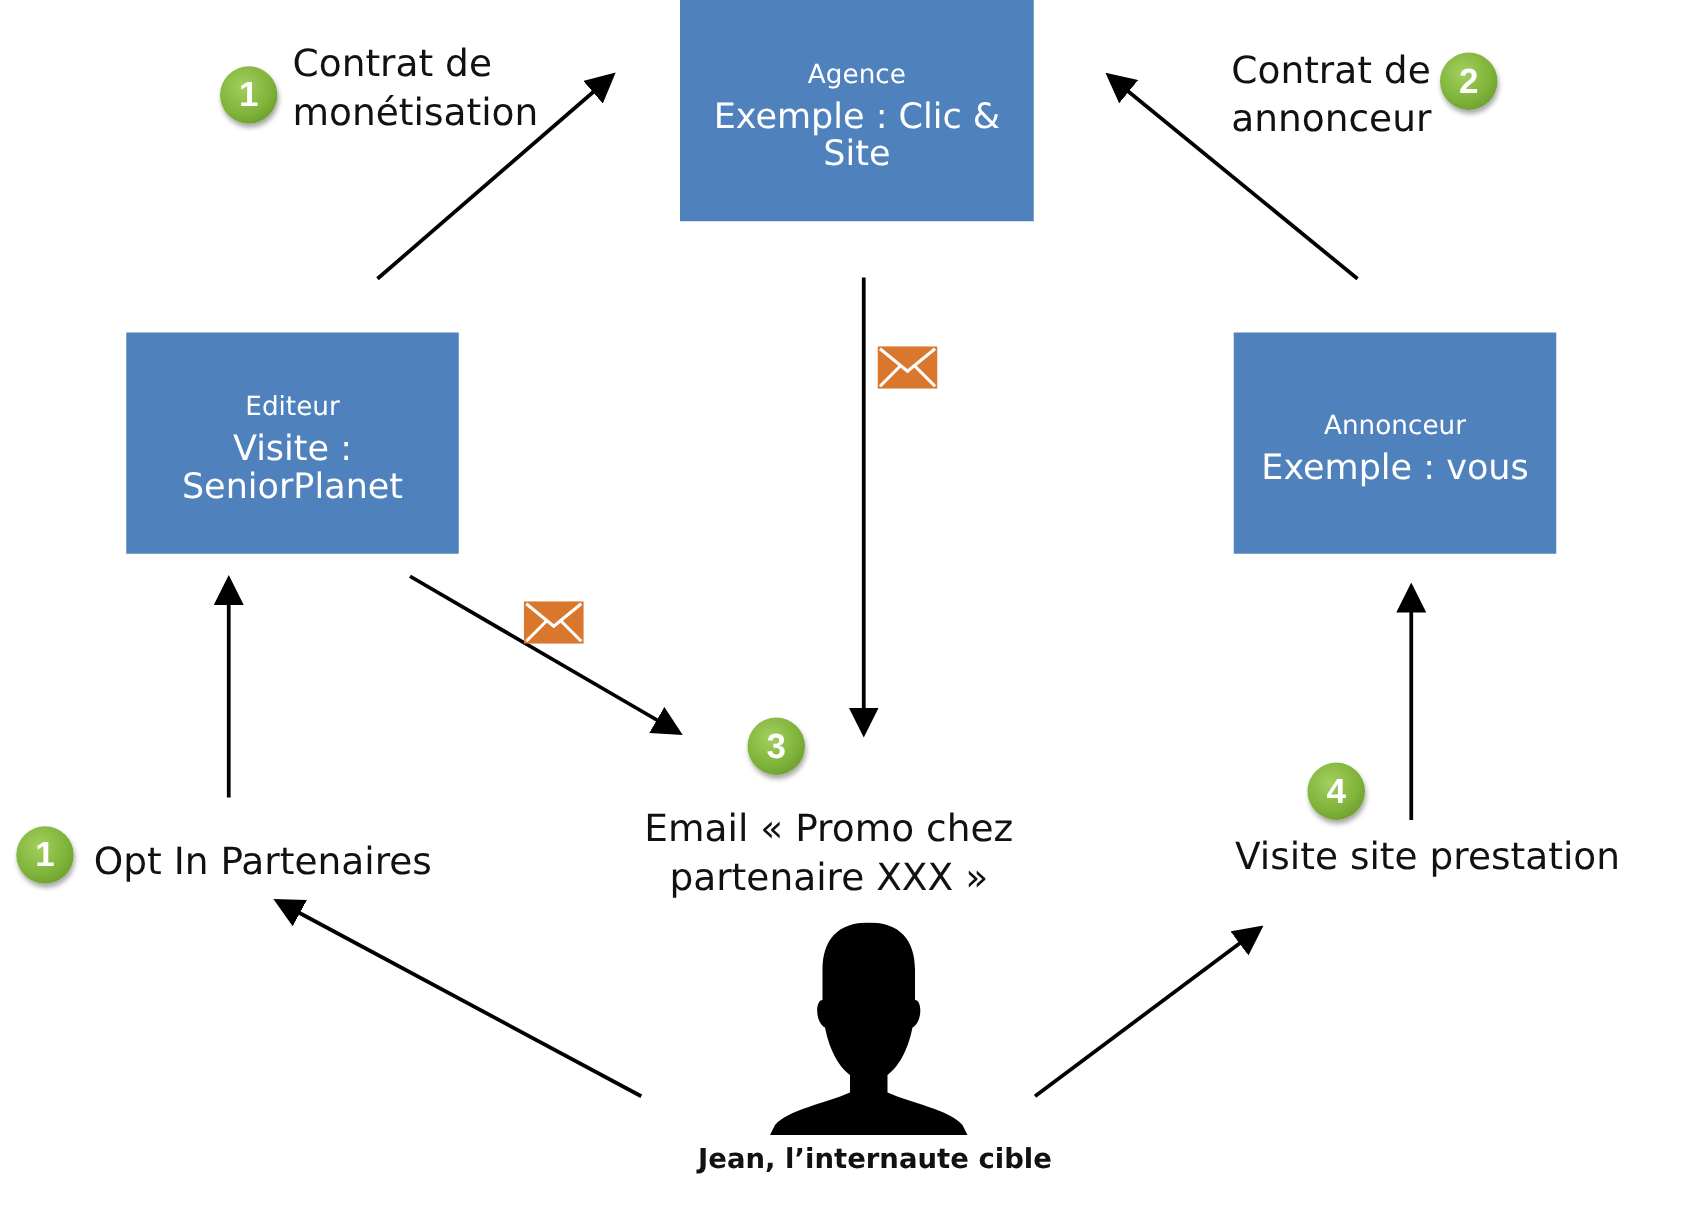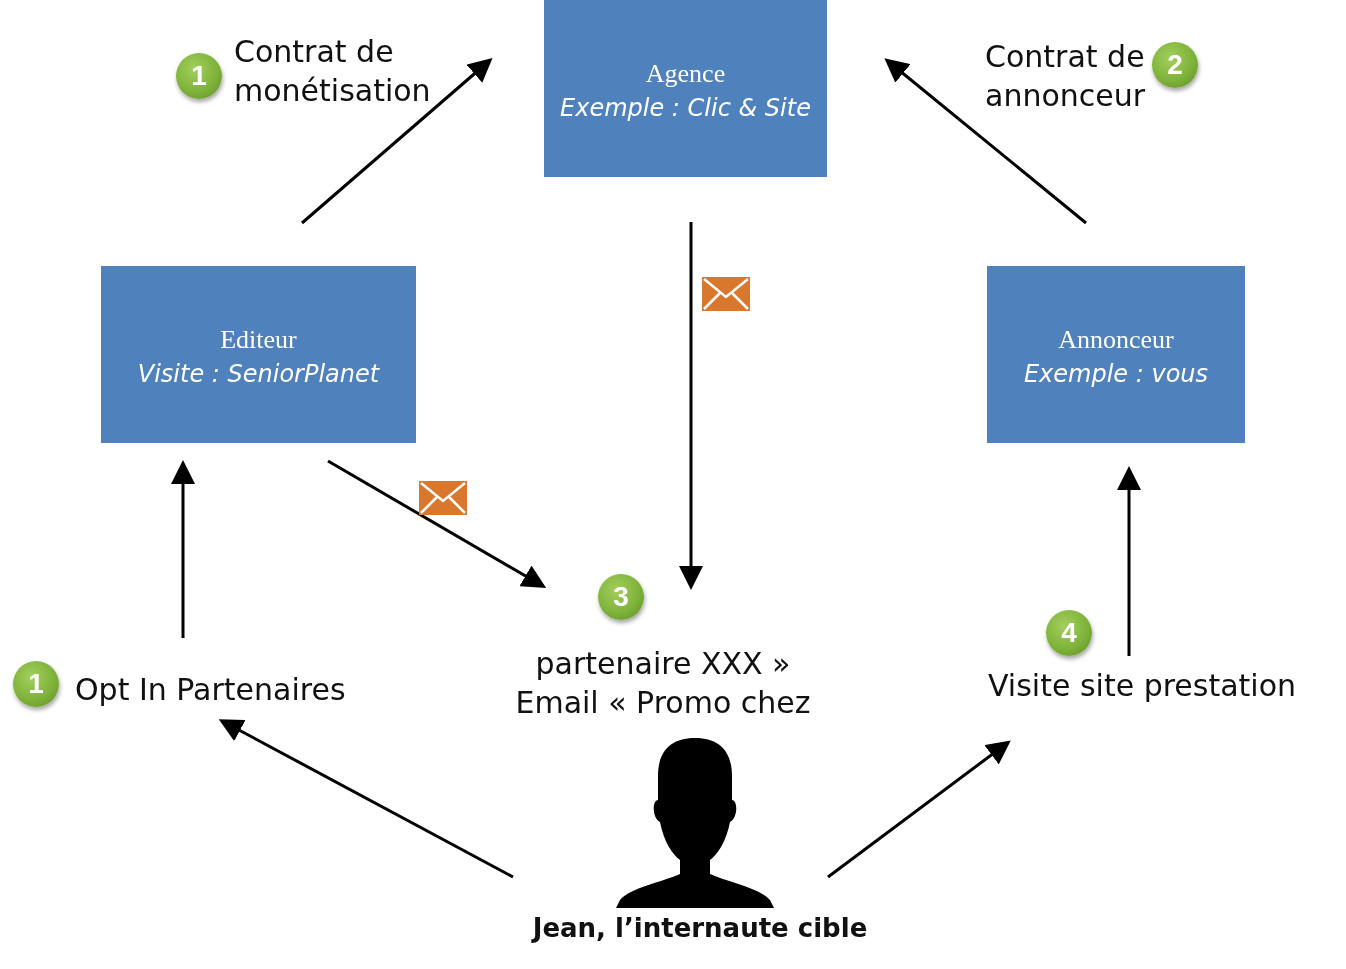--- a/index.html
+++ b/index.html
@@ -1,31 +1,31 @@
 <!DOCTYPE html>
 <html><head>
 <meta charset="utf-8">
 <style>
   html, body { margin:0; padding:0; background:#ffffff; }
   body { width:1346px; height:969px; position:relative; overflow:hidden;
          font-family:"DejaVu Sans", sans-serif; color:#111; }
   .box { position:absolute; background:#4f81bd; color:#fff; text-align:center;
          display:flex; flex-direction:column; justify-content:center; align-items:center; }
-  .box .t { font-size:26px; line-height:38px;font-family:Liberation Serif, serif; }
-  .box .s { font-size:24px; font-style:italic; line-height:30px; }
+  .box .t { font-size:21px; line-height:38px; }
+  .box .s { font-size:28px; line-height:30px; }
   .lbl { position:absolute; font-size:30px; line-height:39px; color:#111; }
   .badge { position:absolute; width:46px; height:46px; border-radius:50%;
            background:radial-gradient(circle at 40% 35%, #a3cf5e 0%, #7fb33a 55%, #5e8d25 100%);
            color:#fff; font-weight:bold; font-size:28px; display:flex; align-items:center; justify-content:center;
            box-shadow:1px 3px 4px rgba(0,0,0,0.35); font-family:"Liberation Sans", sans-serif; }
   svg.lines { position:absolute; left:0; top:0; }
   .env { position:absolute; width:48px; height:34px; }
   .person { position:absolute; left:612px; left:612px; top:738px; width:166px; height:170px; }
   .caption { position:absolute; left:500px; width:400px; top:908px; text-align:center;
-             font-weight:bold; font-size:26px; line-height:40px; }
+             font-weight:bold; font-size:22px; line-height:40px; }
 </style>
 </head>
 <body>
 
 <svg class="lines" width="1346" height="969">
   <defs>
     <marker id="ah" markerWidth="8" markerHeight="8" refX="6" refY="4" orient="auto" markerUnits="strokeWidth">
       <path d="M0,0 L8,4 L0,8 z" fill="#000"></path>
     </marker>
   </defs>
@@ -36,21 +36,21 @@
   <line x1="183" y1="638" x2="183" y2="466" stroke="#000" stroke-width="3" marker-end="url(#ah)"></line>
   <line x1="1129" y1="656" x2="1129" y2="472" stroke="#000" stroke-width="3" marker-end="url(#ah)"></line>
   <line x1="513" y1="877" x2="224" y2="722" stroke="#000" stroke-width="3" marker-end="url(#ah)"></line>
   <line x1="828" y1="877" x2="1006" y2="744" stroke="#000" stroke-width="3" marker-end="url(#ah)"></line>
 </svg>
 
 <div class="box" style="left:544px; top:0; width:283px; height:177px;">
   <div class="t">Agence</div>
   <div class="s">Exemple : Clic &amp; Site</div>
 </div>
-<div class="box" style="left:101px; top:266px; width:315px; height:177px;align-items:center;">
+<div class="box" style="left:101px; top:266px; width:266px; height:177px;align-items:center;">
   <div class="t">Editeur</div>
   <div class="s">Visite : SeniorPlanet</div>
 </div>
 <div class="box" style="left:987px; top:266px; width:258px; height:177px;">
   <div class="t">Annonceur</div>
   <div class="s">Exemple : vous</div>
 </div>
 
 <div class="badge" style="left:176px; top:53px;">1</div>
 <div class="lbl" style="left:234px; top:32px;">
@@ -62,22 +62,22 @@
 <div class="lbl" style="left:985px; top:37px;">
   <div>Contrat de</div>
   <div>annonceur</div>
 </div>
 
 <div class="badge" style="left:13px; top:661px;">1</div>
 <div class="lbl" style="left:75px; top:670px;">Opt In Partenaires</div>
 
 <div class="badge" style="left:598px; top:574px;">3</div>
 <div class="lbl" style="left:513px; top:644px; width:300px; text-align:center;">
+  <div>Email « Promo chez</div>
   <div>partenaire XXX »</div>
-  <div>Email « Promo chez</div>
 </div>
 
 <div class="badge" style="left:1046px; top:610px;">4</div>
 <div class="lbl" style="left:988px; top:666px;">Visite site prestation</div>
 
 <svg class="env" style="left:702px; top:277px;" viewBox="0 0 48 34">
   <rect x="0" y="0" width="48" height="34" fill="#d9782d"></rect>
   <polyline points="2,2 24,20 46,2" fill="none" stroke="#fff" stroke-width="2.5"></polyline>
   <polyline points="2,32 18,16" fill="none" stroke="#fff" stroke-width="2.5"></polyline>
   <polyline points="46,32 30,16" fill="none" stroke="#fff" stroke-width="2.5"></polyline>

